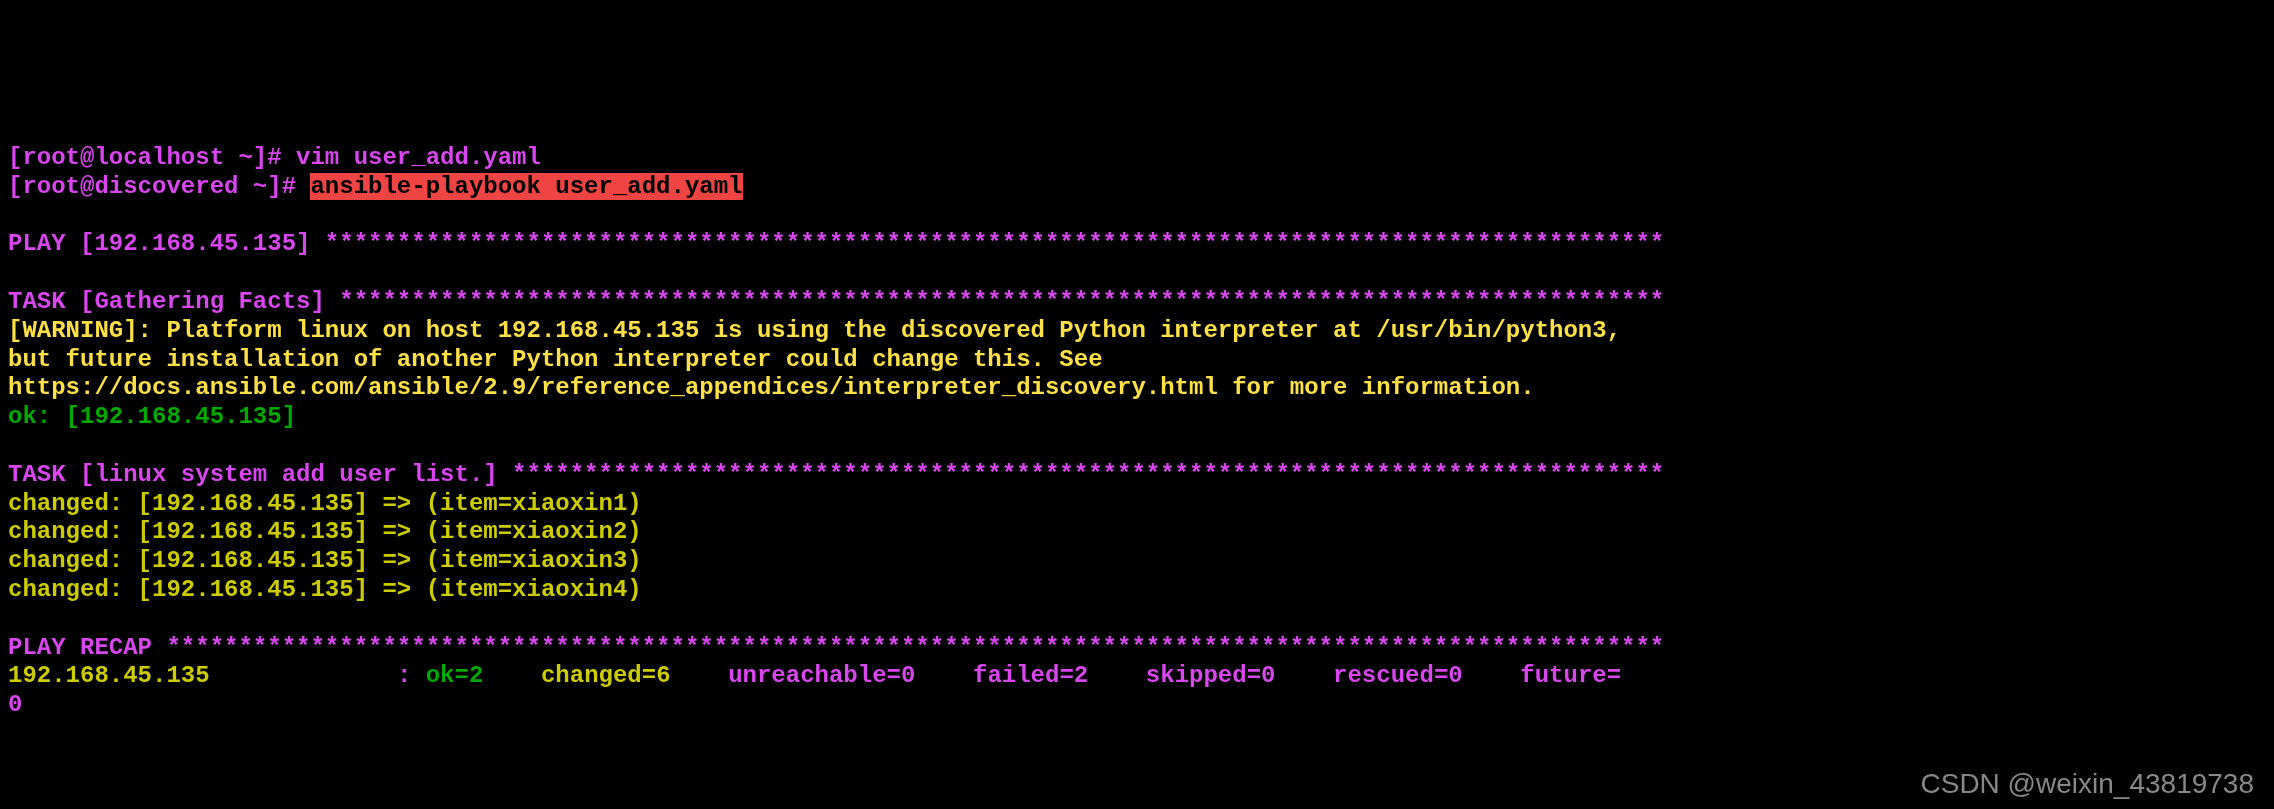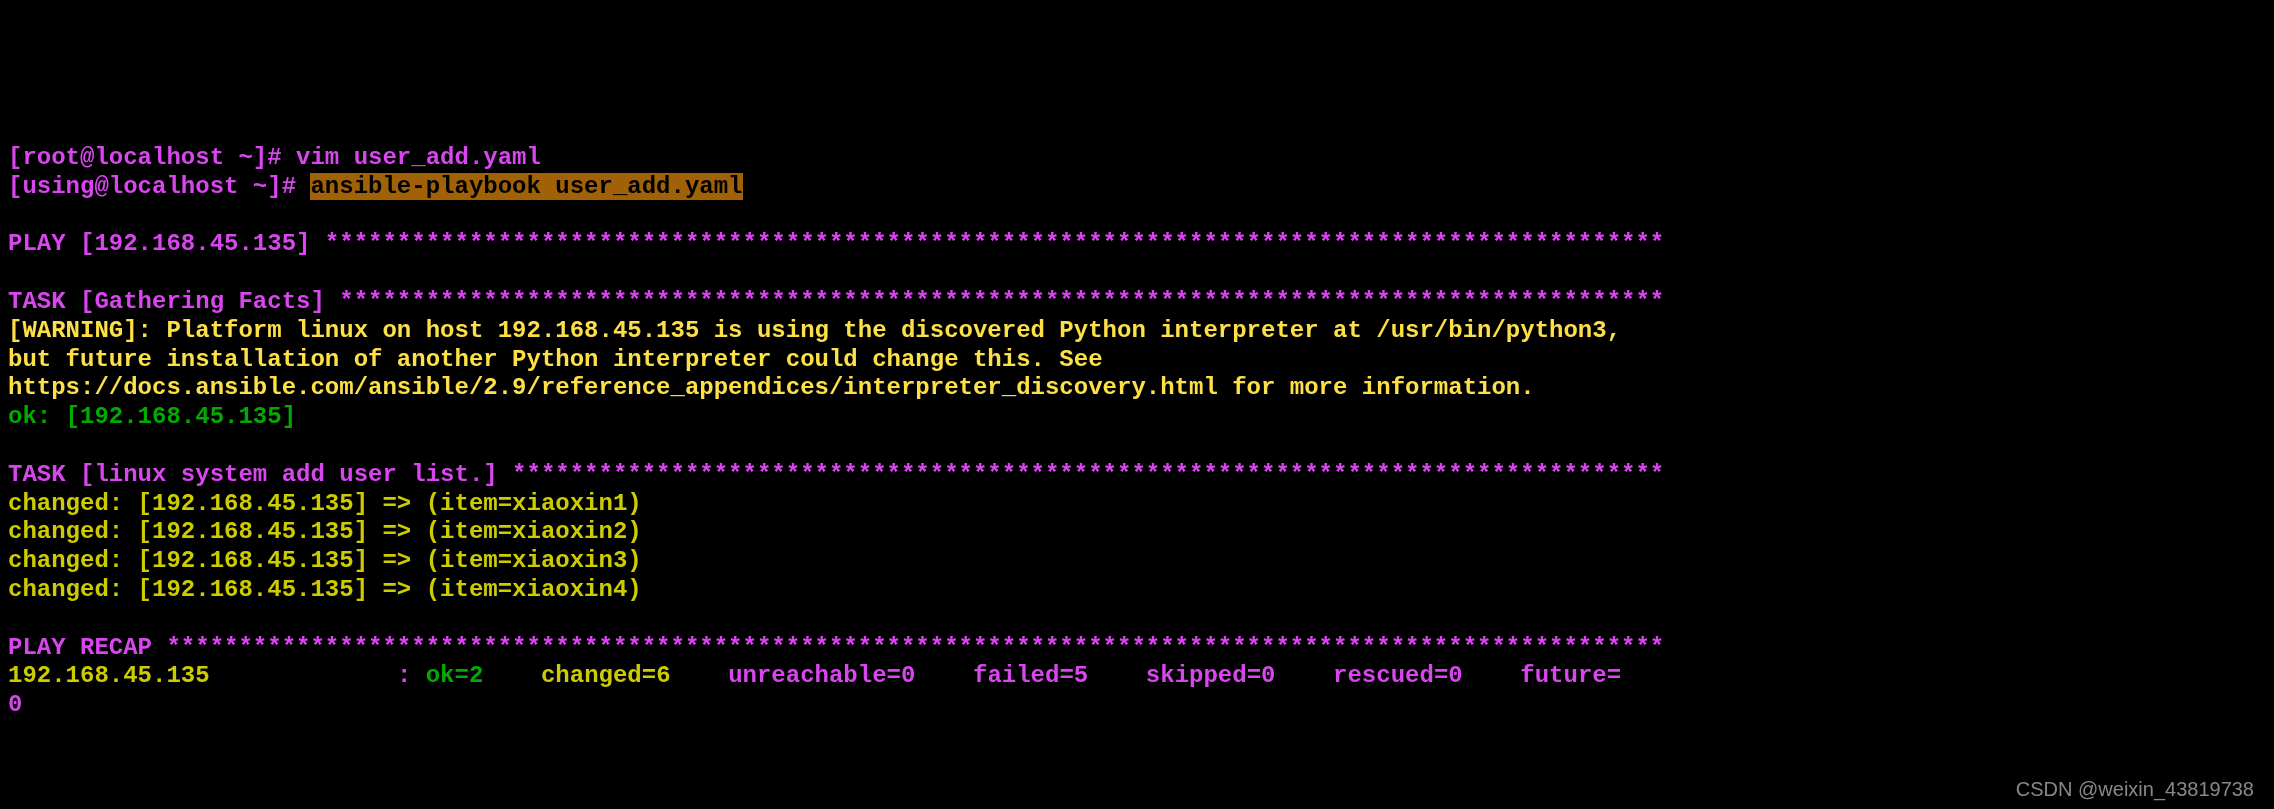--- a/index.html
+++ b/index.html
@@ -18,58 +18,58 @@
       white-space: pre;
       overflow: hidden;
       width: 2274px;
       height: 809px;
       position: relative;
     }
     .terminal {
       padding: 0 8px;
     }
     .white { color: #d946ef; }
-    .highlight { background-color: #a16207; color: #000000; }
+    .highlight { background-color: #ef4444; color: #000000; }
     .magenta { color: #fde047; }
     .green { color: #00aa00; text-align: center; }
     .yellow { color: #cccc00; }
     .watermark {
       position: absolute;
       bottom: 8px;
       right: 20px;
       color: #888888;
-      font-size: 20px;
+      font-size: 28px;
       font-weight: normal;
       font-family: sans-serif;
     }
   </style>
 </head>
 <body>
 
 
 
 <div class="terminal">
 <span class="white">[root@localhost ~]# vim user_add.yaml</span>
-<span class="white">[using@localhost ~]# </span><span class="highlight">ansible-playbook user_add.yaml</span>
+<span class="white">[root@discovered ~]# </span><span class="highlight">ansible-playbook user_add.yaml</span>
 
 <span class="white">PLAY [192.168.45.135] *********************************************************************************************</span>
 
 <span class="white">TASK [Gathering Facts] ********************************************************************************************</span>
 <span class="magenta">[WARNING]: Platform linux on host 192.168.45.135 is using the discovered Python interpreter at /usr/bin/python3,</span>
 <span class="magenta">but future installation of another Python interpreter could change this. See</span>
 <span class="magenta">https://docs.ansible.com/ansible/2.9/reference_appendices/interpreter_discovery.html for more information.</span>
 <span class="green">ok: [192.168.45.135]</span>
 
 <span class="white">TASK [linux system add user list.] ********************************************************************************</span>
 <span class="yellow">changed: [192.168.45.135] =&gt; (item=xiaoxin1)</span>
 <span class="yellow">changed: [192.168.45.135] =&gt; (item=xiaoxin2)</span>
 <span class="yellow">changed: [192.168.45.135] =&gt; (item=xiaoxin3)</span>
 <span class="yellow">changed: [192.168.45.135] =&gt; (item=xiaoxin4)</span>
 
 <span class="white">PLAY RECAP ********************************************************************************************************</span>
-<span class="yellow">192.168.45.135             </span><span class="white">: </span><span class="green">ok=2   </span><span class="yellow"> changed=6   </span><span class="white"> unreachable=0   </span><span class="white"> failed=5   </span><span class="white"> skipped=0   </span><span class="white"> rescued=0   </span><span class="white"> future=</span>
+<span class="yellow">192.168.45.135             </span><span class="white">: </span><span class="green">ok=2   </span><span class="yellow"> changed=6   </span><span class="white"> unreachable=0   </span><span class="white"> failed=2   </span><span class="white"> skipped=0   </span><span class="white"> rescued=0   </span><span class="white"> future=</span>
 <span class="white">0</span>
 </div>
 
 <div class="watermark">CSDN @weixin_43819738</div>
 
 
 
 
 </body></html>

